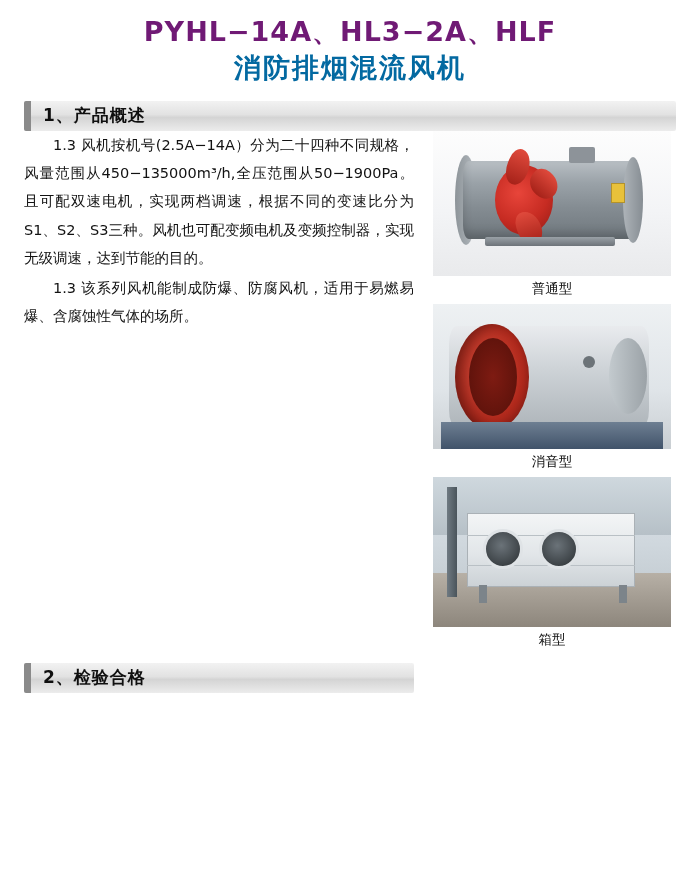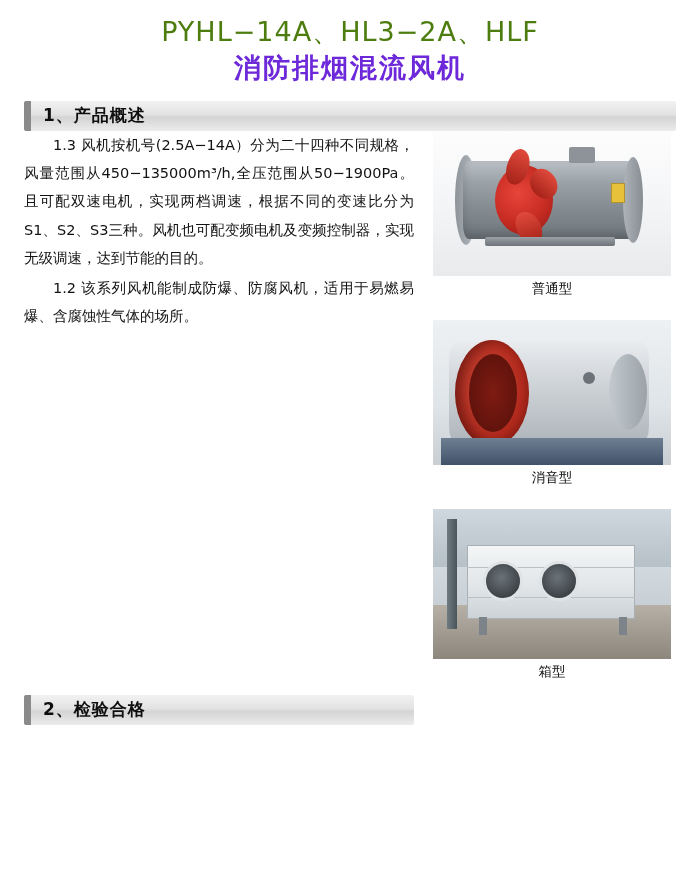--- a/index.html
+++ b/index.html
@@ -22,31 +22,31 @@
     padding: 0 24px;
   }
 
   
   .title-block {
     text-align: center;
     padding-top: 14px;
   }
   .title-line1 {
     font-size: 27px;
-    font-weight: normal;
+    font-weight: bold;
     letter-spacing: 1px;
     line-height: 1.35;
-    color: #4d7c0f;
+    color: #701a75;
   }
   .title-line2 {
     font-size: 27px;
     font-weight: bold;
     letter-spacing: 2px;
     line-height: 1.35;
-    color: #6d28d9;
+    color: #0369a1;
   }
 
   
   .section-bar {
     position: relative;
     height: 30px;
     margin-top: 14px;
     background: linear-gradient(to bottom, #f2f2f2 0%, #e2e2e2 45%, #d4d4d4 55%, #ececec 100%);
     border-radius: 2px;
     display: flex;
@@ -85,21 +85,21 @@
     gap: 14px;
   }
   .col-text {
     width: 390px;
     flex: 0 0 390px;
   }
   .col-images {
     flex: 1 1 auto;
     display: flex;
     flex-direction: column;
-    gap: 22px;
+    gap: 6px;
   }
   .figure {
     display: flex;
     flex-direction: column;
     align-items: center;
   }
   .figure .caption {
     font-size: 13.5px;
     margin-top: 4px;
     color: #111;
@@ -247,21 +247,21 @@
     <div class="accent"></div>
     <span class="sec-text">1、</span>
     <span class="sec-text">产品概述</span>
   </div>
 
 
   <div class="columns">
 
     <div class="col-text">
       <p class="para">1.3 风机按机号(2.5A−14A）分为二十四种不同规格，风量范围从450−135000m³/h,全压范围从50−1900Pa。且可配双速电机，实现两档调速，根据不同的变速比分为S1、S2、S3三种。风机也可配变频电机及变频控制器，实现无级调速，达到节能的目的。</p>
-      <p class="para">1.2 该系列风机能制成防爆、防腐风机，适用于易燃易爆、含腐蚀性气体的场所。</p>
+      <p class="para">1.3 该系列风机能制成防爆、防腐风机，适用于易燃易爆、含腐蚀性气体的场所。</p>
     </div>
 
     <div class="col-images">
 
       <div class="figure">
         <div class="photo photo-1">
           <div class="p1-rim-l"></div>
           <div class="p1-body"></div>
           <div class="p1-rim-r"></div>
           <div class="p1-hub"></div>

